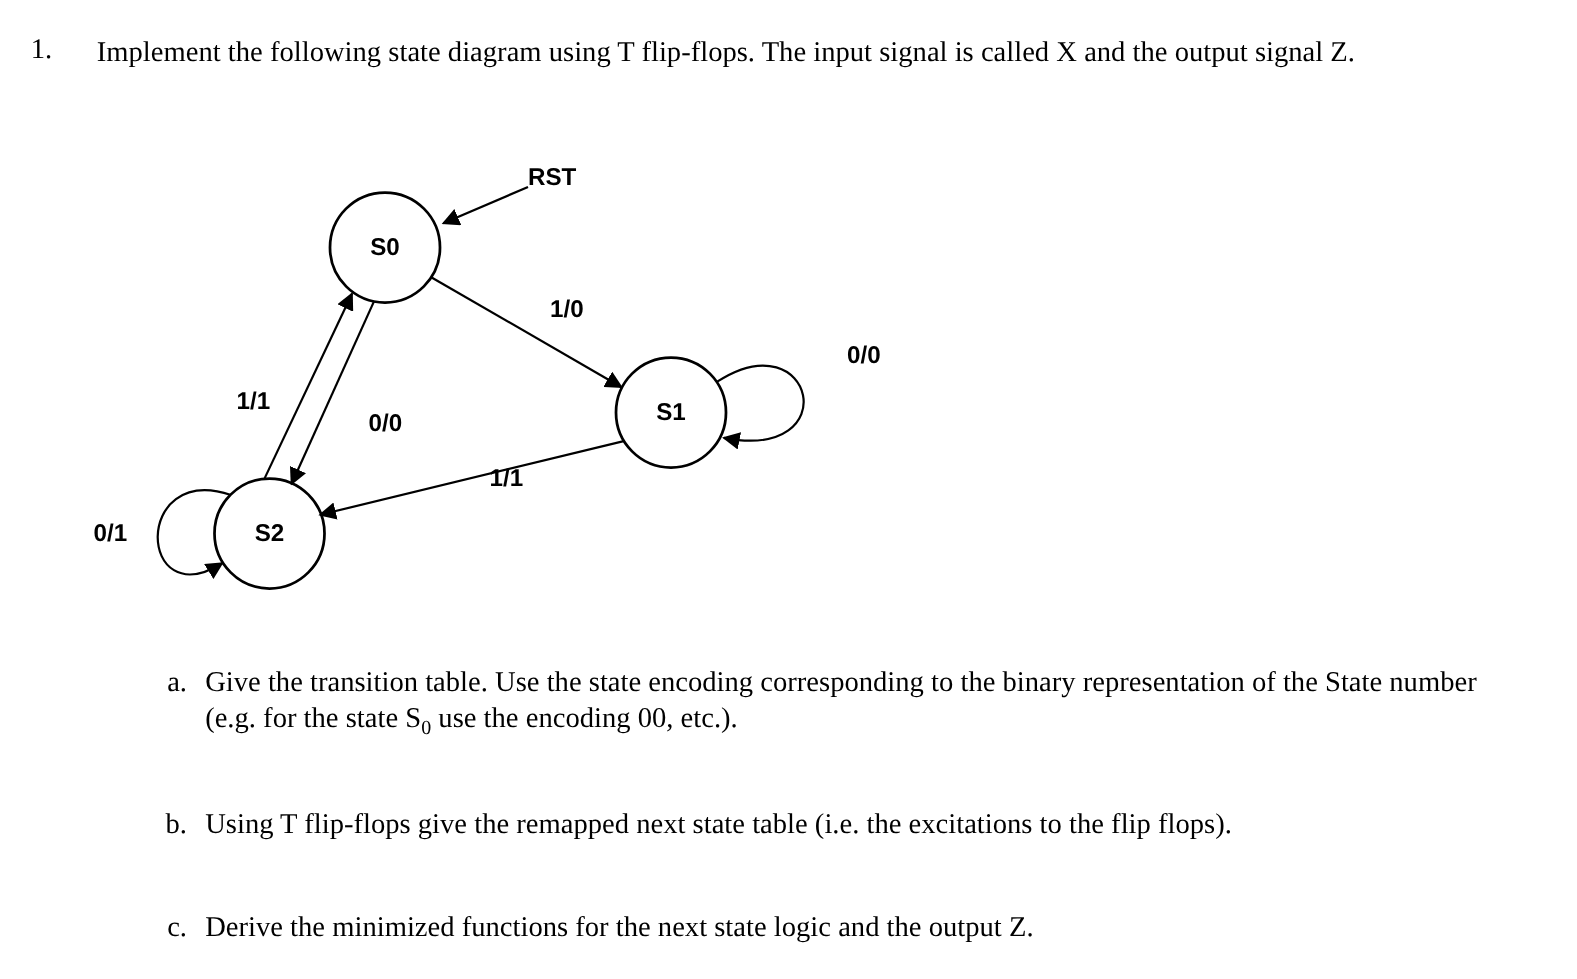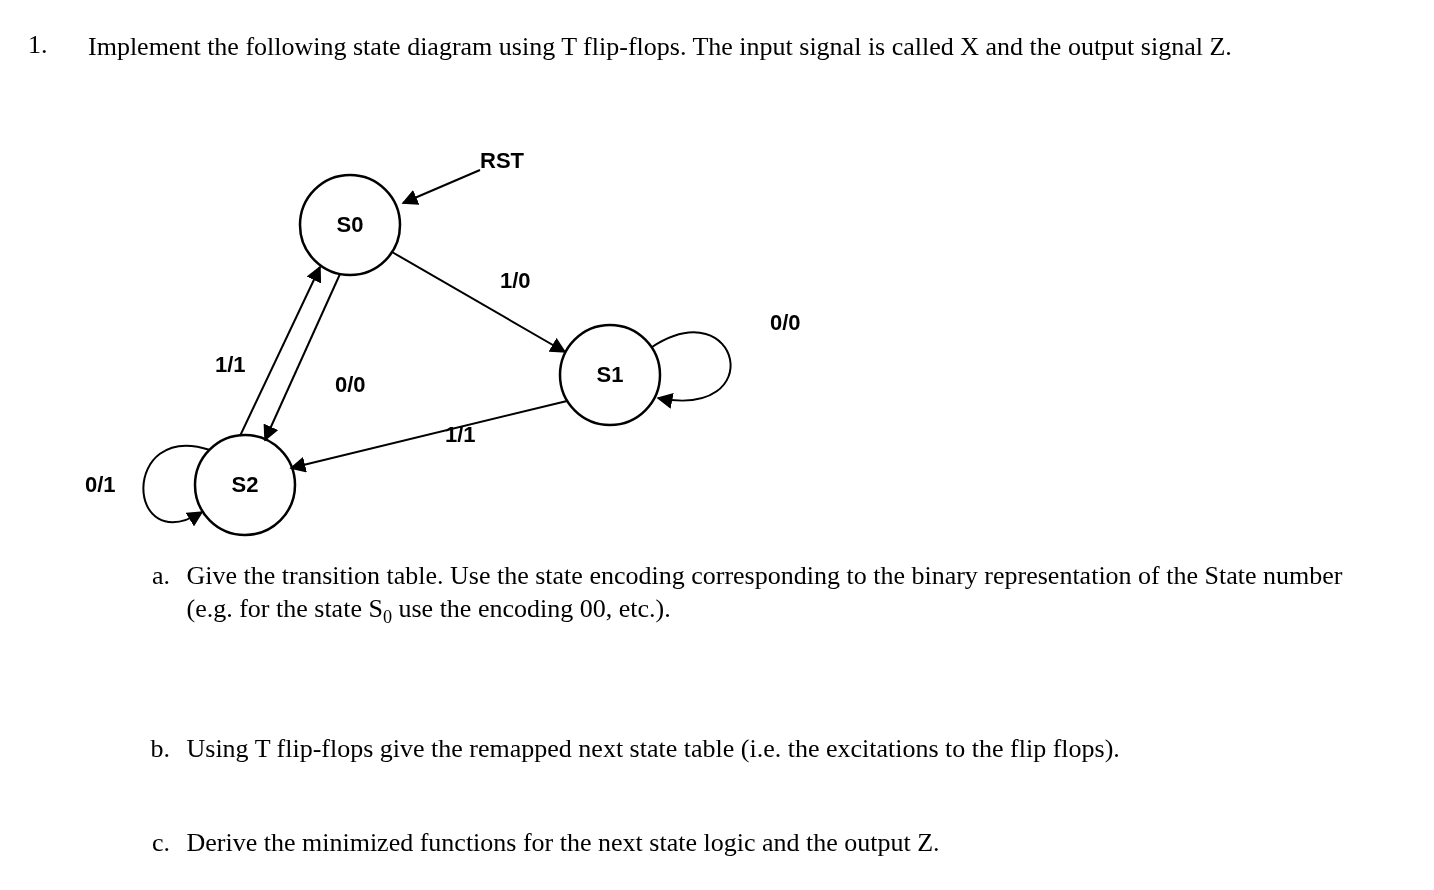--- a/index.html
+++ b/index.html
@@ -104,21 +104,21 @@
       <text x="395" y="302" font-family="Arial,Helvetica,sans-serif" font-size="22">1/1</text>
 
       <path d="M 602 207 C 690 150, 720 280, 608 258" fill="none" stroke="#000" stroke-width="2" marker-end="url(#arr)"></path>
       <text x="720" y="190" font-family="Arial,Helvetica,sans-serif" font-size="22">0/0</text>
 
       <path d="M 160 310 C 70 280, 75 420, 152 372" fill="none" stroke="#000" stroke-width="2" marker-end="url(#arr)"></path>
       <text x="35" y="352" font-family="Arial,Helvetica,sans-serif" font-size="22">0/1</text>
     </svg>
   </div>
 
-  <div class="sub" style="top:560px;font-family:Liberation Serif, serif;">
+  <div class="sub" style="top:604px;font-family:Liberation Serif, serif;">
     <span class="lbl">a.</span>
     <span class="txt">
       <span>Give the transition table. Use the state encoding corresponding to the binary representation of the State number (e.g. for the state S</span><sub>0</sub><span> use the encoding 00, etc.).</span>
     </span>
   </div>
 
   <div class="sub" style="top:827px;">
     <span class="lbl">c.</span>
     <span class="txt">Derive the minimized functions for the next state logic and the output Z.</span>
   </div>

